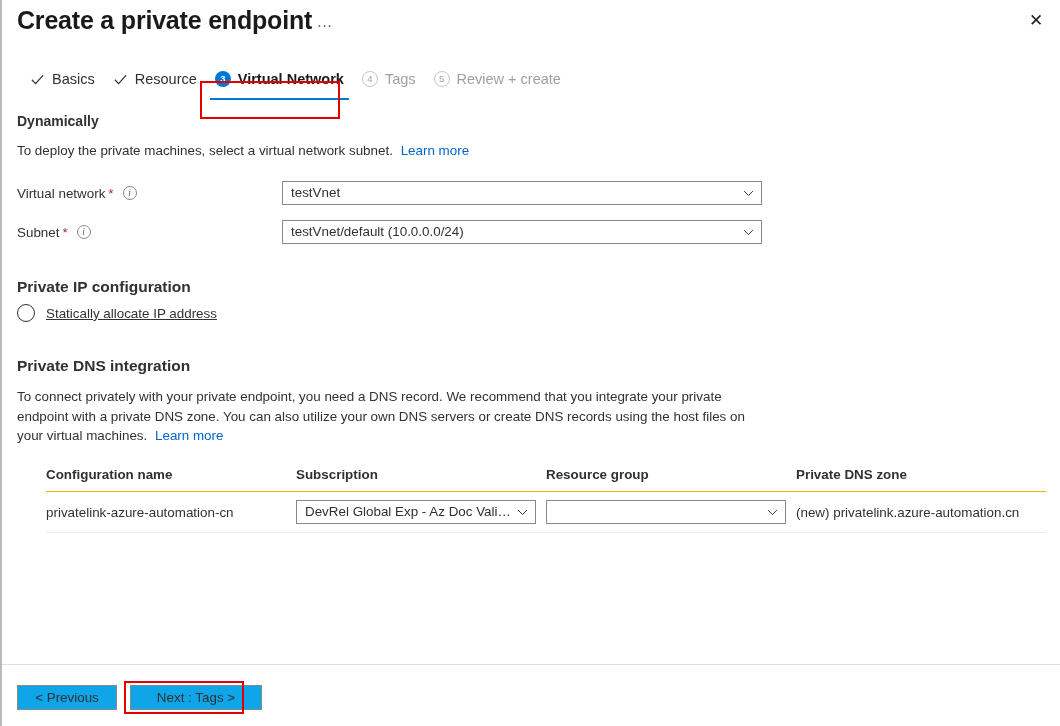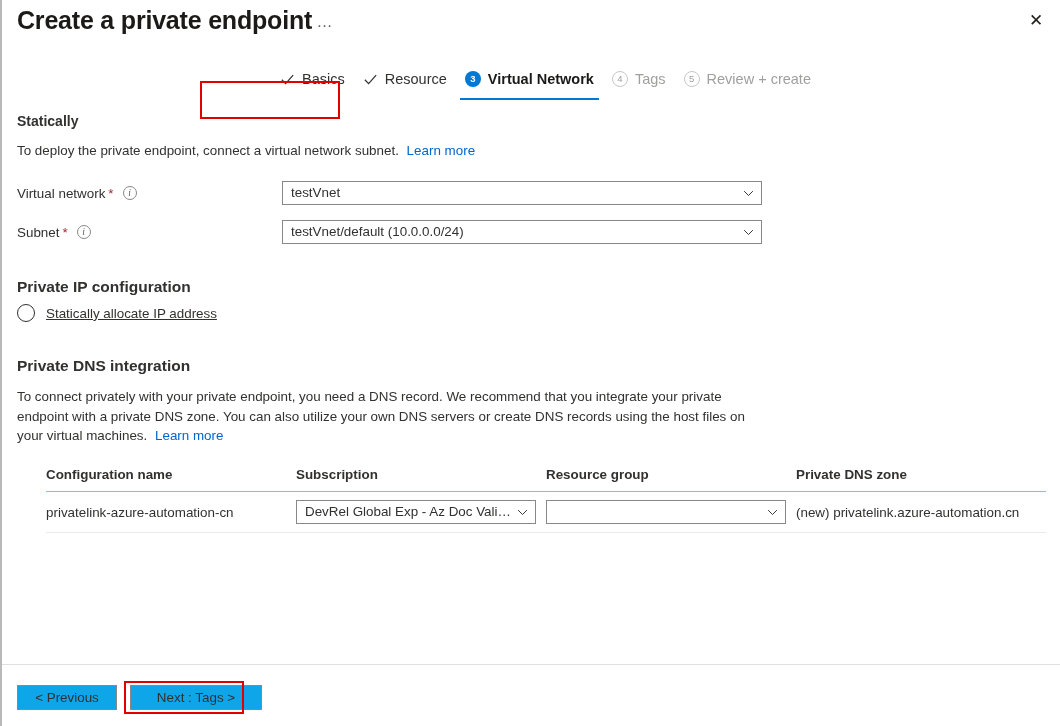--- a/index.html
+++ b/index.html
@@ -67,24 +67,23 @@
     color: #201f1e;
     font-size: 17px;
     line-height: 1;
   }
 
   
   .tabs {
     position: relative;
     height: 44px;
     flex: 0 0 auto;
-    padding-left: 29px;
+    padding-left: 19px;
     display: flex;
     align-items: flex-start;
-    justify-content: center;
   }
   .tab {
     display: flex;
     align-items: center;
     gap: 7px;
     height: 30px;
     margin-top: 2px;
     padding: 0 9px;
     font-size: 14.5px;
     color: #323130;
@@ -356,24 +355,24 @@
     <div class="tab pending">
       <span class="num-badge off">5</span>
       <span>Review + create</span>
     </div>
 
   </div>
   <div class="tab-annot"></div>
 
   <div class="content">
 
-    <div class="section-title" style="margin-top:7px;">Statically</div>
+    <div class="section-title" style="margin-top:7px;">Dynamically</div>
 
     <div class="desc" style="margin-top:12px;">
-      <span>To deploy the private endpoint, connect a virtual network subnet.</span>
+      <span>To deploy the private machines, select a virtual network subnet.</span>
       <a class="link" style="margin-left:4px;">Learn more</a>
     </div>
 
     <div class="field-row" style="margin-top:21px;">
       <div class="field-label">
         <span>Virtual network</span>
         <span class="req">*</span>
         <span class="info-icon">i</span>
       </div>
       <div class="dropdown" style="width:480px;">

